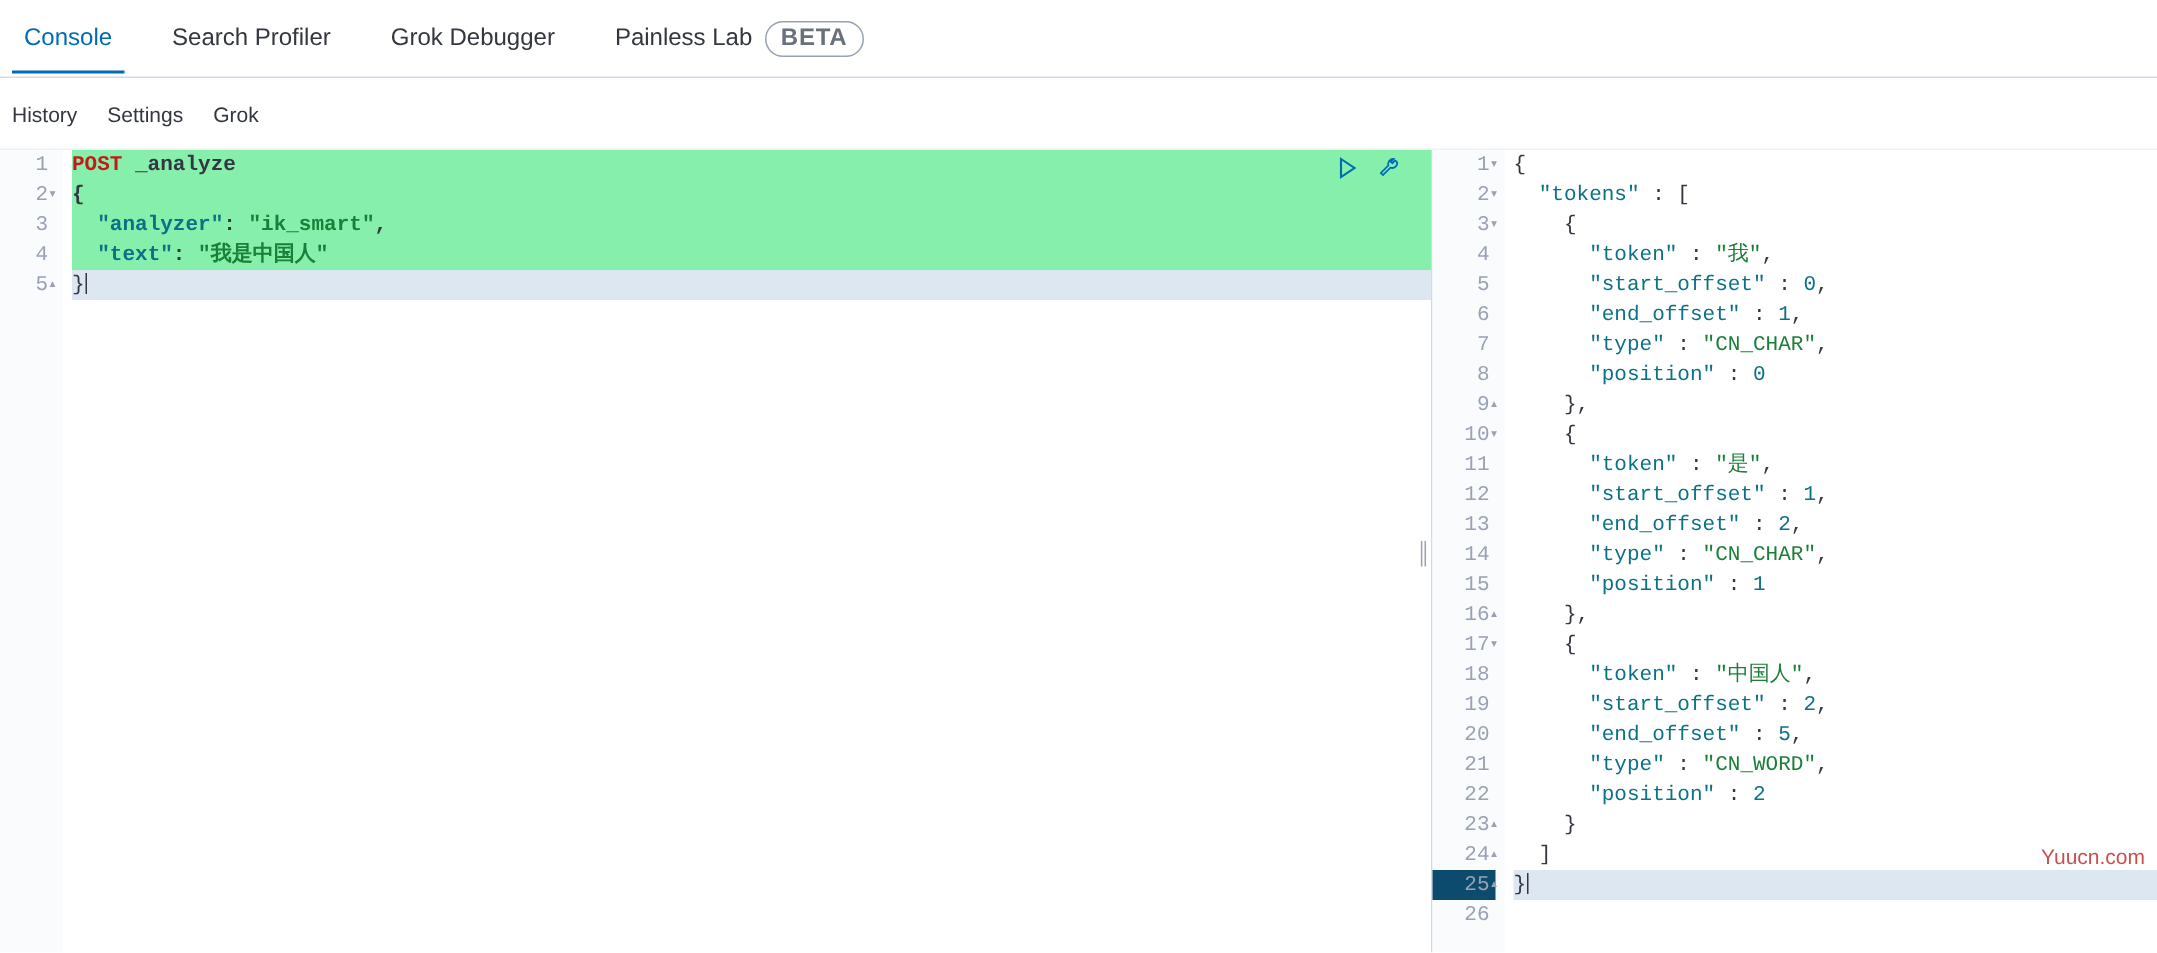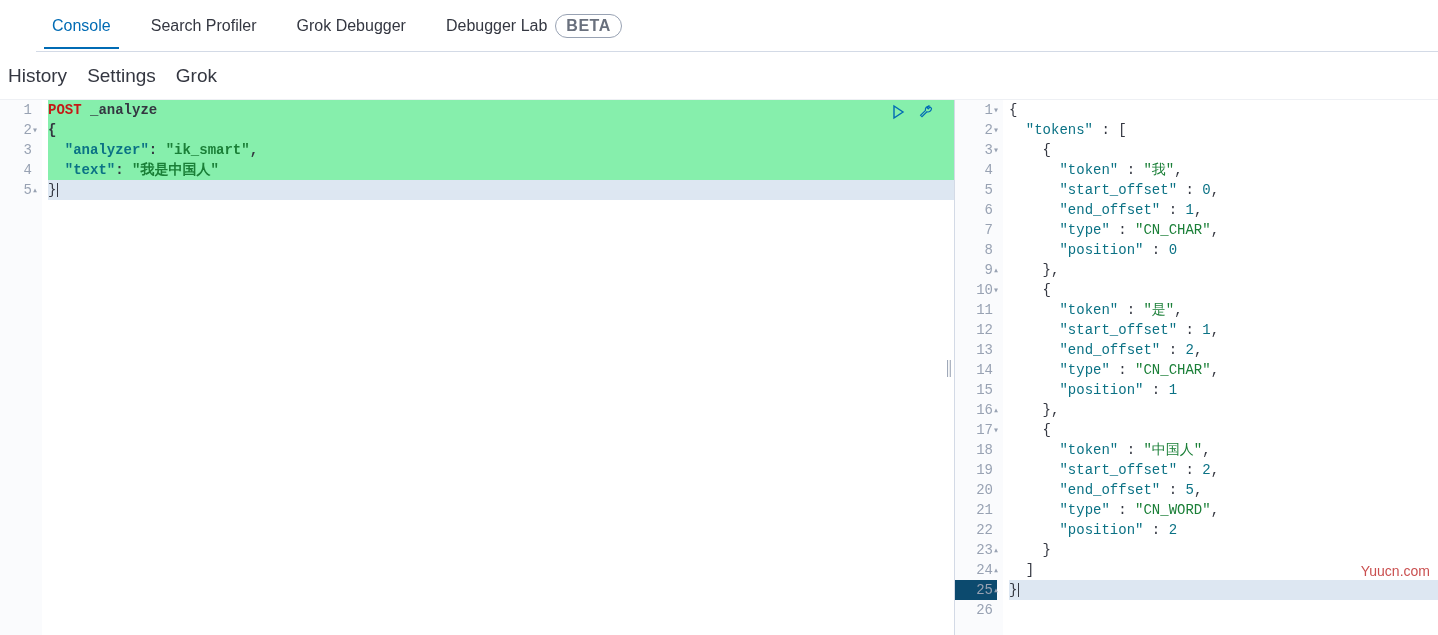--- a/index.html
+++ b/index.html
@@ -12,21 +12,20 @@
     height: 635px;
     overflow: hidden;
   }
   .tabs {
     display: flex;
     align-items: center;
     border-bottom: 1px solid #d3dae6;
     padding: 0 8px;
     height: 52px;
     gap: 24px;
-    margin-left: 36px;
   }
   .tab {
     padding: 14px 8px 12px 8px;
     font-size: 16px;
     color: #343741;
     cursor: pointer;
     border-bottom: 2px solid transparent;
     display: flex;
     align-items: center;
     gap: 8px;
@@ -47,21 +46,21 @@
   }
   .subtabs {
     display: flex;
     align-items: center;
     padding: 0 8px;
     height: 48px;
     gap: 20px;
     border-bottom: 1px solid #eef0f4;
   }
   .subtab {
-    font-size: 19px;
+    font-size: 14px;
     color: #343741;
     cursor: pointer;
     padding: 4px 0;
   }
   .panes {
     display: flex;
     height: calc(635px - 52px - 48px);
     position: relative;
   }
   .pane-left {
@@ -183,21 +182,21 @@
   <div class="tab active">
       <span>Console</span>
     </div>
   <div class="tab">
       <span>Search Profiler</span>
     </div>
   <div class="tab">
       <span>Grok Debugger</span>
     </div>
   <div class="tab">
-    <span>Debugger Lab</span>
+    <span>Painless Lab</span>
     <span class="badge">BETA</span>
   </div>
 </div>
 
 <div class="subtabs">
   <div class="subtab">History</div>
   <div class="subtab">Settings</div>
   <div class="subtab">Grok</div>
 </div>
 

